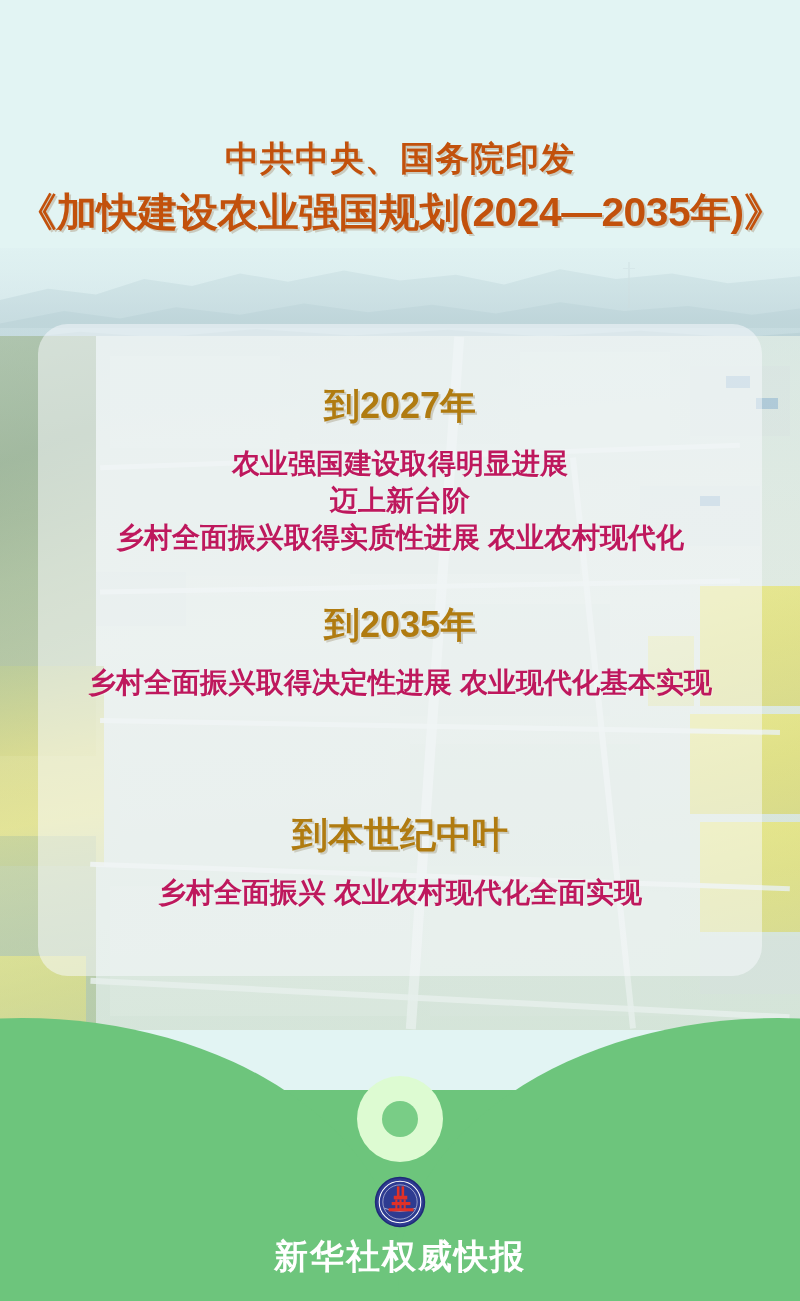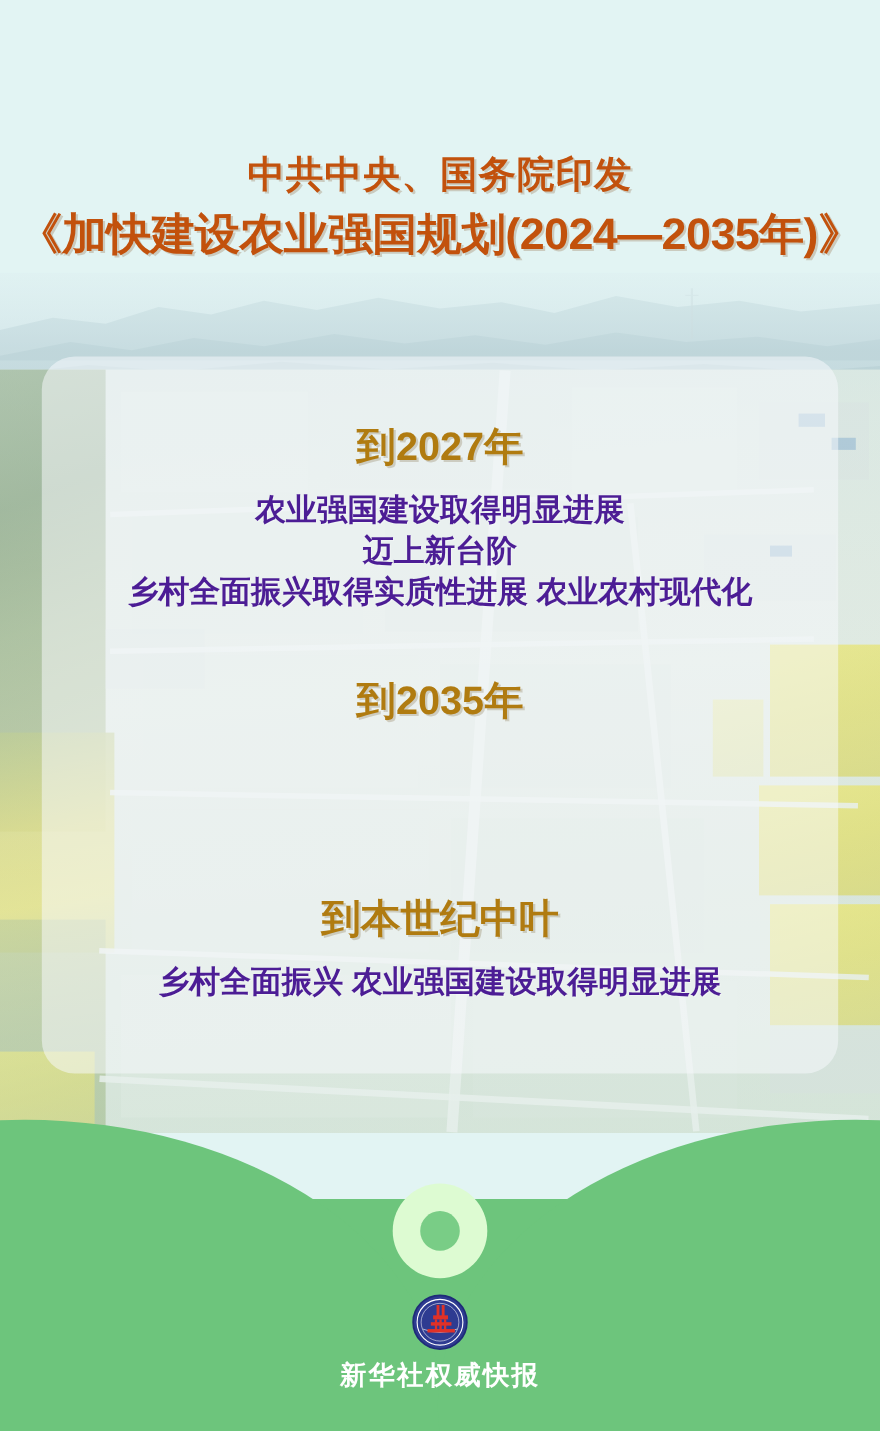--- a/index.html
+++ b/index.html
@@ -157,28 +157,28 @@
     z-index:20;
     text-align:center;
   }
   .block { width:100%; }
   .heading {
     color:#B07B10; font-weight:700; font-size:36px;
     letter-spacing:0px; white-space:nowrap;
     text-shadow:2px 2px 0 rgba(90,60,5,.20);
   }
   .body-line {
-    color:#4c1d95; font-weight:700; font-size:28px;
+    color:#be185d; font-weight:700; font-size:28px;
     line-height:37px; white-space:nowrap;
     text-shadow:1px 1px 0 rgba(255,255,255,.35);
   }
 
   .b1 { position:absolute; top:58px;  left:0; }
   .b1 .heading { margin-bottom:14px;text-align:center; }
-  .b2 { position:absolute; top:289px; left:0; }
+  .b2 { position:absolute; top:277px; left:0; }
   .b2 .heading { margin-bottom:14px; }
   .b3 { position:absolute; top:487px; left:0;text-align:center; }
   .b3 .heading { margin-bottom:14px; }
 
   
   .green-base {
     position:absolute; left:0; top:1090px;
     width:800px; height:211px;
     background:#6DC57C;
     z-index:30;
@@ -212,21 +212,21 @@
     position:absolute; top:1176px; left:0;
     width:800px; height:100px;
     z-index:36; text-align:center;
   }
   .logo {
     position:relative;
     width:52px; height:52px;
     margin:0 auto 6px;
   }
   .caption {
-    font-size:24px; font-weight:700; color:#FFFFFF;
+    font-size:34px; font-weight:700; color:#FFFFFF;
     letter-spacing:2px; white-space:nowrap;
   }
 </style>
 </head>
 <body>
 
 <div id="poster">
 
   <div class="photo">
     <div class="sky"></div>
@@ -290,25 +290,26 @@
 
     <div class="block b1">
       <div class="heading">到2027年</div>
       <div class="body-line">农业强国建设取得明显进展</div>
       <div class="body-line">迈上新台阶</div>
       <div class="body-line">乡村全面振兴取得实质性进展  农业农村现代化</div>
     </div>
 
     <div class="block b2">
       <div class="heading">到2035年</div>
+      <div class="body-line">乡村全面振兴取得决定性进展  农业现代化基本实现</div>
     </div>
 
     <div class="block b3">
       <div class="heading">到本世纪中叶</div>
-      <div class="body-line">乡村全面振兴  农业强国建设取得明显进展</div>
+      <div class="body-line">乡村全面振兴  农业农村现代化全面实现</div>
     </div>
   </div>
 
   <div class="green-base"></div>
   <div class="arc left"></div>
   <div class="arc right"></div>
   <div class="ring"></div>
 
   <div class="footer">
     <div class="logo">

